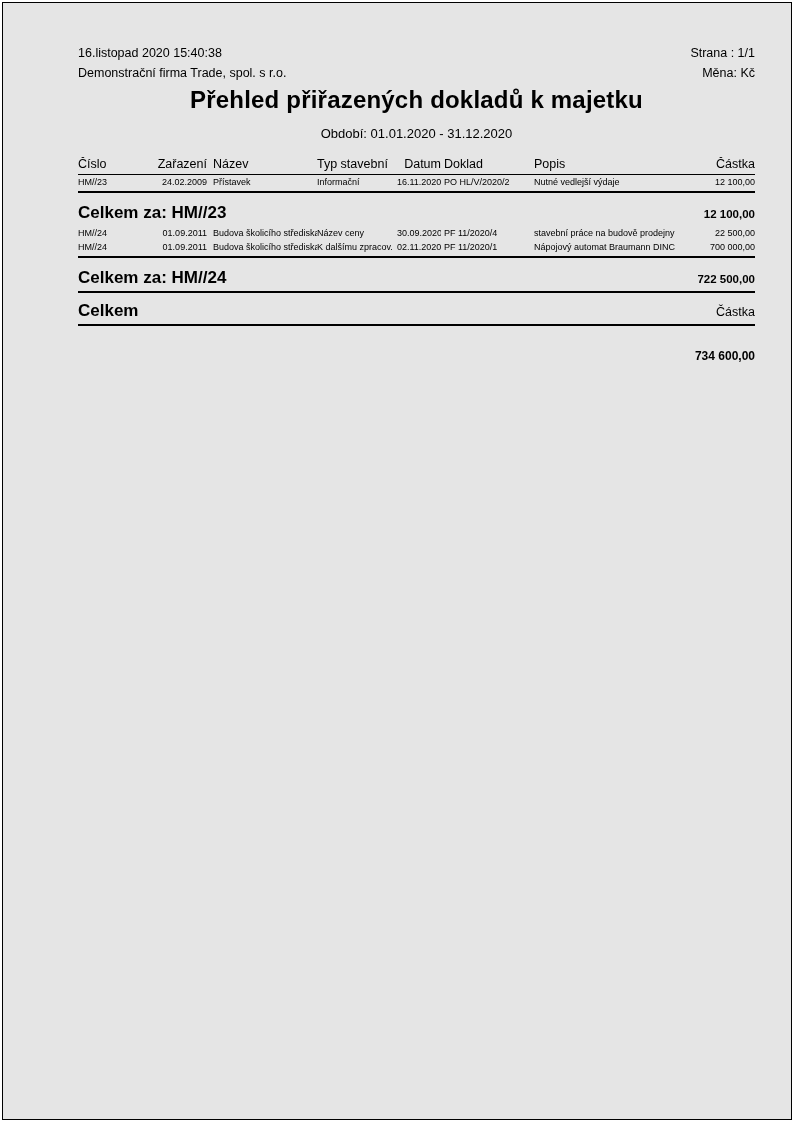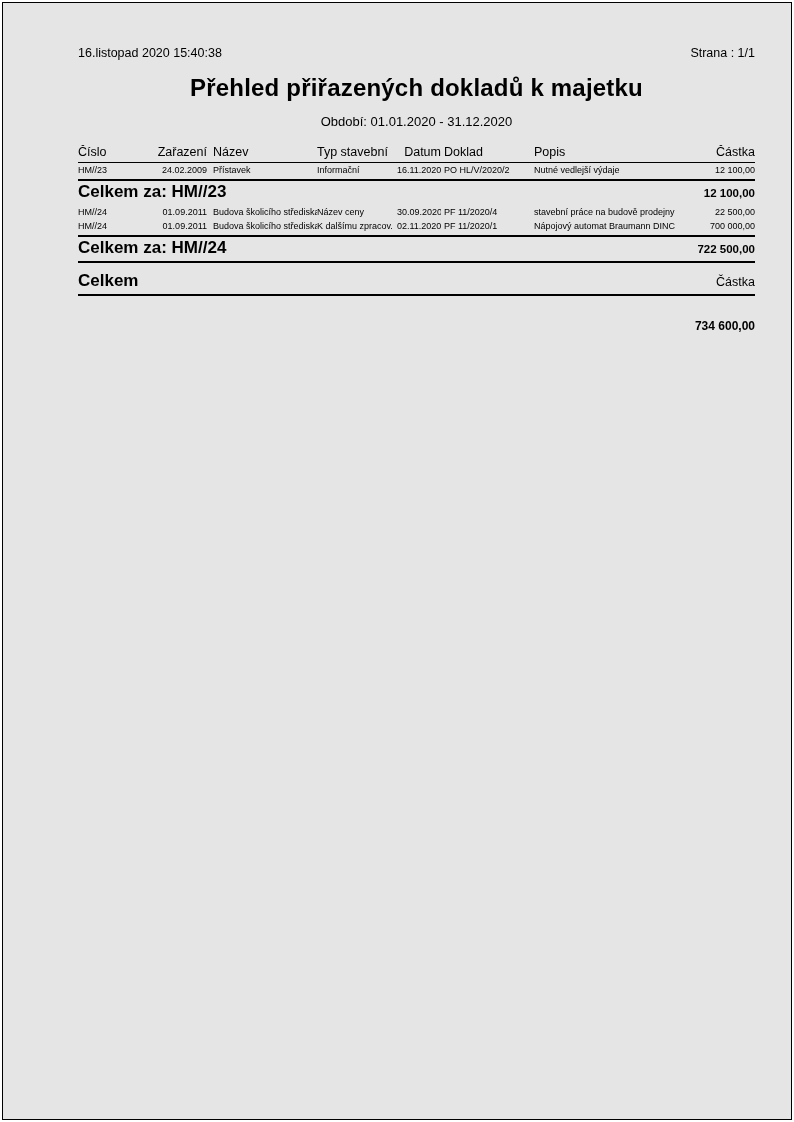--- a/index.html
+++ b/index.html
@@ -21,21 +21,21 @@
   }
   
   .meta-row {
     display: flex; justify-content: space-between;
     font-size: 12.5px; line-height: 20px;
   }
   
   .title {
     text-align: center;
     font-size: 24px; font-weight: bold;
-    margin-top: 11px;
+    margin-top: 3px;
     letter-spacing: 0.2px;
   }
   .subtitle {
     text-align: center;
     font-size: 13px;
     margin-top: 12px;
   }
   
   .tbl { margin-top: 16px; }
   .row { display: flex; align-items: baseline; }
@@ -47,21 +47,21 @@
   .c-typ     { width: 80px; }
   .c-datum   { width: 44px; text-align: right; }
   .c-doklad  { width: 92px; padding-left: 3px; }
   .c-popis   { width: 174px; padding-left: 1px; white-space: nowrap; overflow: hidden; }
   .c-castka  { flex: 1; text-align: right; }
   .cell { white-space: nowrap; overflow: hidden; }
   .rule-thin  { border-top: 1px solid #000; }
   .rule-thick { border-top: 2px solid #000; }
   .gtotal {
     display: flex; justify-content: space-between; align-items: baseline;
-    padding: 1px 0 3px 0;
+    padding: 10px 0 3px 0;
   }
   .gtotal .gt-label { font-size: 17px; font-weight: bold; }
   .gtotal .gt-value { font-size: 11.5px; font-weight: bold; }
   .grand-row {
     display: flex; justify-content: space-between; align-items: baseline;
     margin-top: 8px;
     padding-bottom: 3px;
   }
   .grand-row .g-label { font-size: 17px; font-weight: bold; }
   .grand-row .g-col   { font-size: 12.5px; }
@@ -74,20 +74,24 @@
 </style>
 </head>
 <body>
 
 <div class="frame">
   <div class="content">
 
     <div class="meta-row">
       <span>16.listopad 2020 15:40:38</span>
       <span>Strana : 1/1</span>
+    </div>
+    <div class="meta-row">
+      <span>Demonstrační firma Trade, spol. s r.o.</span>
+      <span>Měna: Kč</span>
     </div>
 
     <div class="title">Přehled přiřazených dokladů k majetku</div>
     <div class="subtitle">Období: 01.01.2020 - 31.12.2020</div>
 
     <div class="tbl">
 
       <div class="row thead">
         <span class="cell c-cislo">Číslo</span>
         <span class="cell c-zarazeni">Zařazení</span>

